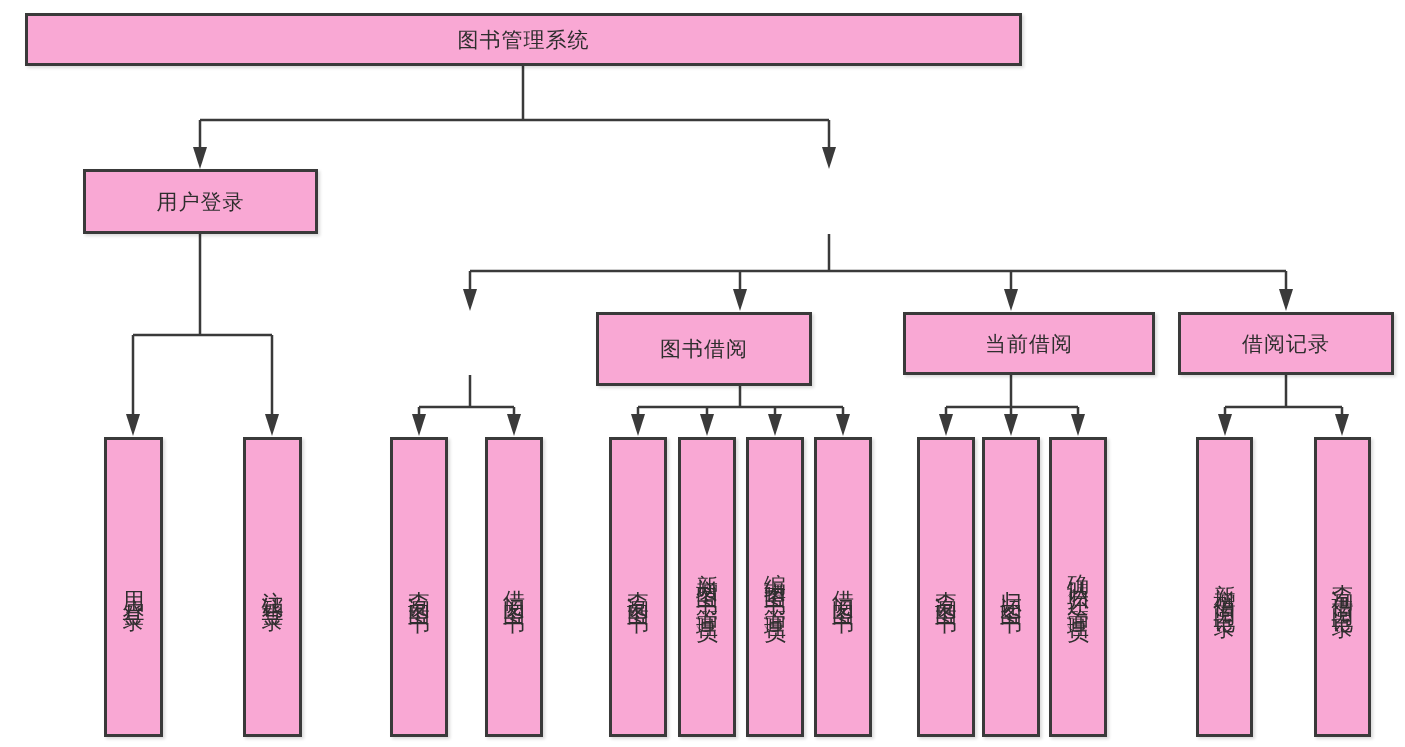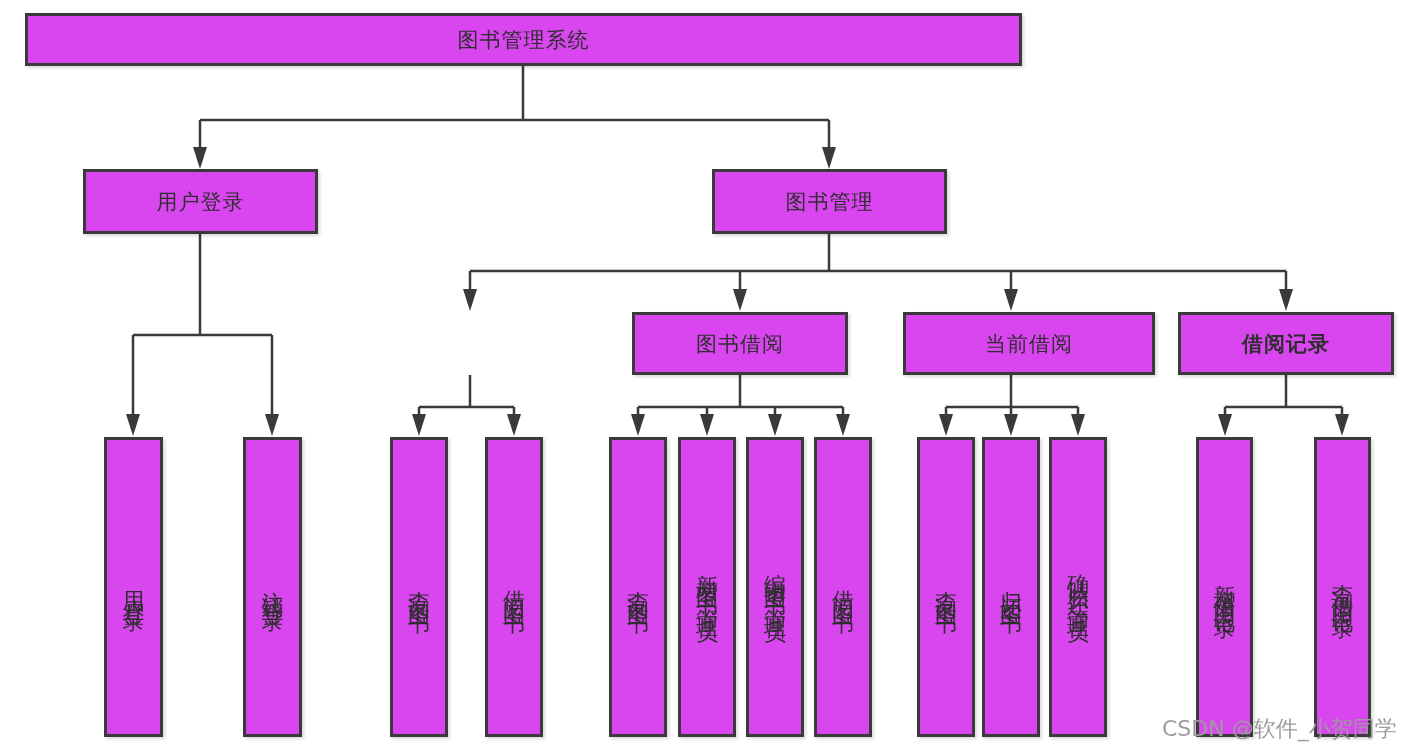--- a/index.html
+++ b/index.html
@@ -17,21 +17,21 @@
     overflow: hidden;
   }
   svg.connectors {
     position: absolute;
     left: 0; top: 0;
     color: var(--line);
   }
   .box {
     position: absolute;
     box-sizing: border-box;
-    background: #d946ef;
+    background: #f9a8d4;
     border: 3px solid var(--line);
     display: flex;
     align-items: center;
     justify-content: center;
     color: var(--text);
     box-shadow: 2px 2px 3px rgba(0,0,0,0.15);
     z-index: 1;
   }
   .h {
     font-size: 21px;
@@ -96,39 +96,37 @@
       <polygon points="1004,414 1018,414 1011,436"></polygon>
       <polygon points="1071,414 1085,414 1078,436"></polygon>
       <polygon points="1218,414 1232,414 1225,436"></polygon>
       <polygon points="1335,414 1349,414 1342,436"></polygon>
     </g>
   </svg>
 
   <div class="box h" style="left:25px; top:13px; width:997px; height:53px;">图书管理系统</div>
 
   <div class="box h" style="left:83px; top:169px; width:235px; height:65px;">用户登录</div>
-  <div class="box h" style="left:712px; top:169px; width:235px; height:65px;">图书管理</div>
 
-  <div class="box h" style="left:632px; top:312px; width:216px; height:63px;">图书借阅</div>
+  <div class="box h" style="left:596px; top:312px; width:216px; height:74px;">图书借阅</div>
   <div class="box h" style="left:903px; top:312px; width:252px; height:63px;">当前借阅</div>
-  <div class="box h" style="left:1178px; top:312px; width:216px; height:63px;font-weight:bold;">借阅记录</div>
+  <div class="box h" style="left:1178px; top:312px; width:216px; height:63px;">借阅记录</div>
 
   <div class="box leaf" style="left:104px; top:437px; width:59px; height:300px;">用户登录</div>
   <div class="box leaf" style="left:243px; top:437px; width:59px; height:300px;">注销登录</div>
 
   <div class="box leaf" style="left:390px; top:437px; width:58px; height:300px;">查询图书</div>
   <div class="box leaf" style="left:485px; top:437px; width:58px; height:300px;">借阅图书</div>
 
   <div class="box leaf" style="left:609px; top:437px; width:58px; height:300px;">查询图书</div>
   <div class="box leaf" style="left:678px; top:437px; width:58px; height:300px;">新增图书（管理员）</div>
   <div class="box leaf" style="left:746px; top:437px; width:58px; height:300px;">编辑图书（管理员）</div>
   <div class="box leaf" style="left:814px; top:437px; width:58px; height:300px;">借阅图书</div>
 
   <div class="box leaf" style="left:917px; top:437px; width:58px; height:300px;">查询图书</div>
   <div class="box leaf" style="left:982px; top:437px; width:58px; height:300px;">归还图书</div>
   <div class="box leaf" style="left:1049px; top:437px; width:58px; height:300px;">确认归还（管理员）</div>
 
   <div class="box leaf" style="left:1196px; top:437px; width:57px; height:300px;">新增借阅记录</div>
   <div class="box leaf" style="left:1314px; top:437px; width:57px; height:300px;">查询借阅记录</div>
 
-  <div class="watermark">CSDN @软件_小贺同学</div>
 
 </div>
 
 </body></html>

